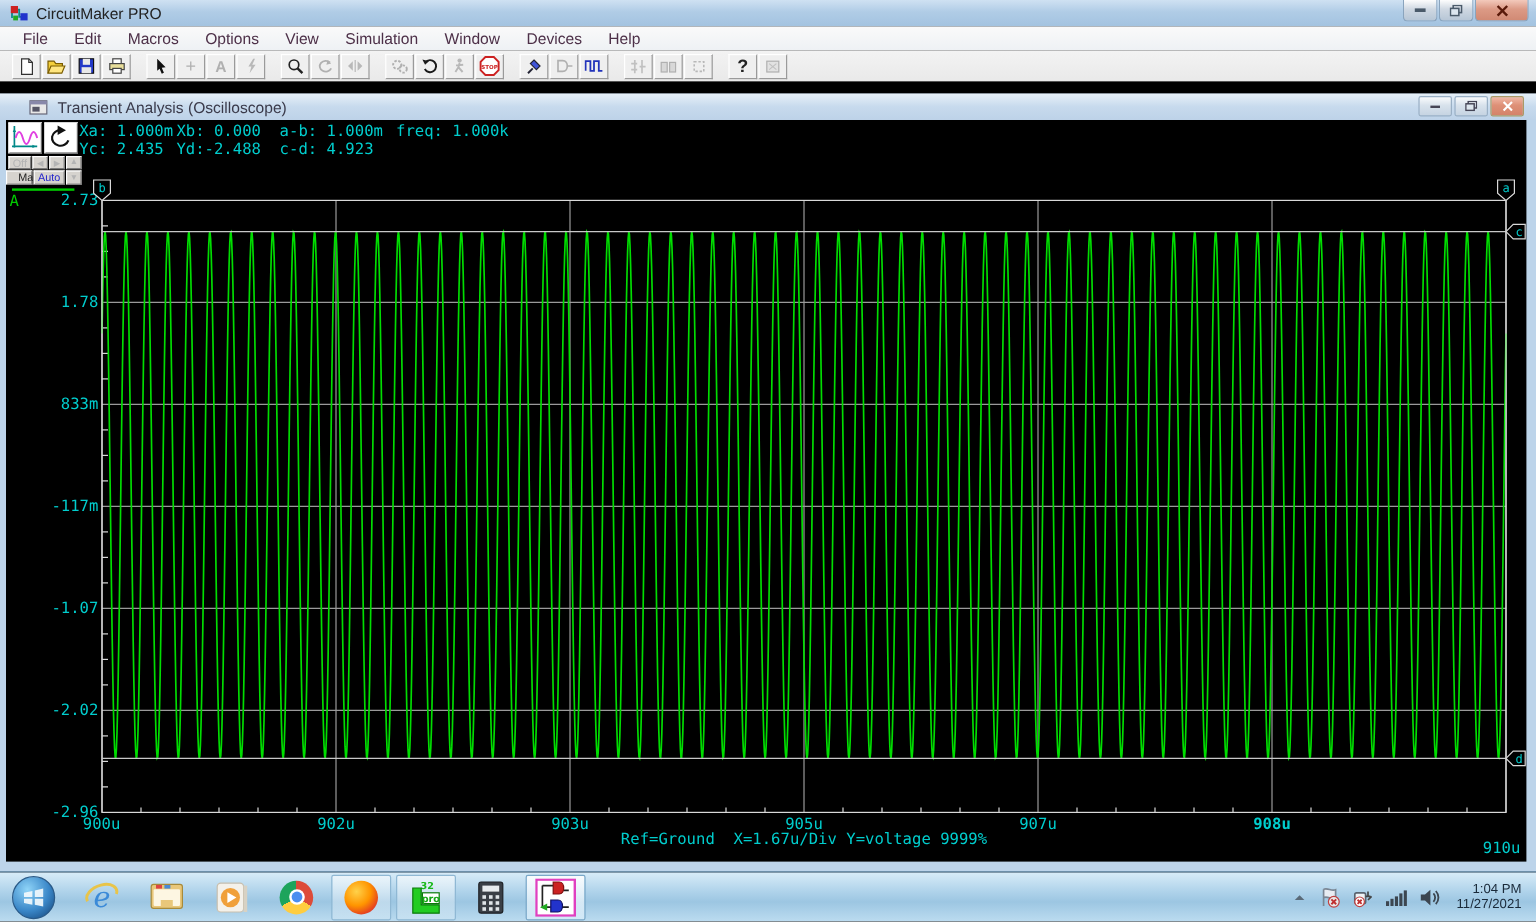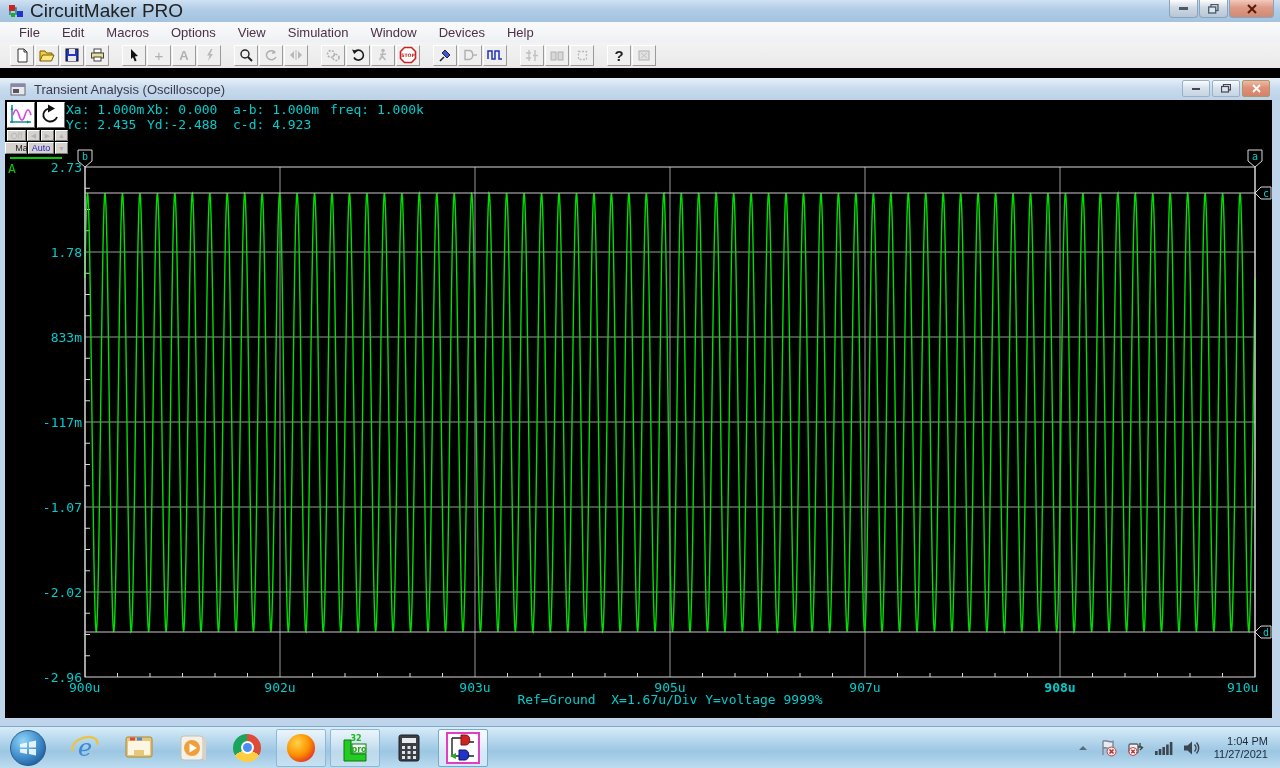--- a/index.html
+++ b/index.html
@@ -3,21 +3,21 @@
 <meta charset="utf-8">
 <style>
   * { margin:0; padding:0; box-sizing:border-box; }
   html,body { width:1280px; height:768px; overflow:hidden; font-family:"Liberation Sans",sans-serif; }
   #screen { position:relative; width:1280px; height:768px; background:#000; }
 
   
   #titlebar { position:absolute; left:0; top:0; width:1280px; height:22px;
     background:linear-gradient(#cfe1f2,#b0cce6 45%,#a3c3e0); display:flex; align-items:center; }
   #app-icon { width:16px; height:14px; margin:0 6px 0 8px; }
-  #title-text { font-size:19px; color:#222; }
+  #title-text { font-size:13px; color:#222; }
   #win-controls { position:absolute; right:6px; top:0; display:flex; }
   .wbtn { width:29px; height:18px; border:1px solid #8aa4bd; border-top:none;
     background:linear-gradient(#fdfdfd,#cfd8e2 45%,#b7c6d6); border-radius:0 0 4px 4px;
     display:flex; align-items:center; justify-content:center; font-size:11px; color:#333; margin-left:1px; }
   .wbtn.close { width:45px; background:linear-gradient(#f3c9bb,#dc9a86 45%,#d18a74); color:#6b2b1a; }
   .glyph-line { width:9px; height:3px; background:#4a5a6a; }
 
   #menubar { position:absolute; left:0; top:22px; width:1280px; height:20px;
     background:linear-gradient(#fafafa,#eef1f4); display:flex; align-items:center; padding-left:8px; }
   .menu-item { font-size:13px; color:#4d3048; padding:2px 11px; cursor:default; }
@@ -29,21 +29,21 @@
     border:1px solid; border-color:#ffffff #9a9a9a #9a9a9a #ffffff;
     display:flex; align-items:center; justify-content:center; font-size:12px; }
   .tbtn .gray { color:#b0b0b0; }
   .tbtn .blk { color:#222; font-weight:bold; }
 
   
   #mdi { position:absolute; left:0; top:68px; width:1280px; height:658px; background:#000; }
   #scope-win { position:absolute; left:0; top:10px; width:1280px; height:648px;
     background:#bdd4ea; }
   #scope-titlebar { position:absolute; left:0; top:0; width:1280px; height:22px;
-    background:linear-gradient(#e7f0f8,#c7daed 50%,#bdd2e8); display:flex; align-items:center; }
+    background:linear-gradient(#e7f0f8,#c7daed 50%,#bdd2e8); display:flex; align-items:center;padding-left:14px; }
   #scope-title { font-size:13px; color:#3a3a4a; }
   #scope-controls { position:absolute; right:10px; top:2px; display:flex; }
   .swbtn { width:28px; height:17px; border:1px solid #9ab0c5;
     background:linear-gradient(#fbfcfd,#d8e2ec 45%,#c6d4e2); border-radius:2px;
     display:flex; align-items:center; justify-content:center; margin-left:2px; font-size:10px; color:#445; }
   .swbtn.close { background:linear-gradient(#f0b8a6,#de9077 45%,#d4836a); border-color:#a96; color:#fff; font-weight:bold; }
 
   #scope-body { position:absolute; left:5px; top:22px; width:1267px; height:618px; background:#000; }
 
   
@@ -419,21 +419,21 @@
             <text x="1261" y="536" text-anchor="middle" font-size="10" fill="#00cdcd" font-family="DejaVu Sans Mono,monospace">d</text>
           </g>
         </svg>
 
         <div class="xlabel" style="left:64px;top:580px;">900u</div>
         <div class="xlabel" style="left:255px;top:580px;width:40px;text-align:center;">902u</div>
         <div class="xlabel" style="left:450px;top:580px;width:40px;text-align:center;">903u</div>
         <div class="xlabel" style="left:645px;top:580px;width:40px;text-align:center;">905u</div>
         <div class="xlabel" style="left:840px;top:580px;width:40px;text-align:center;">907u</div>
         <div class="xlabel" style="left:1035px;top:580px;width:40px;text-align:center;font-weight:bold;">908u</div>
-        <div class="xlabel" style="left:1222px;top:580px;width:40px;">910u</div>
+        <div class="xlabel" style="left:1222px;top:600px;width:40px;text-align:right;">910u</div>
 
         <div id="status-line">Ref=Ground  X=1.67u/Div Y=voltage 9999%</div>
       </div>
     </div>
   </div>
 
   <div id="taskbar">
     <div id="start-orb">
       <svg width="18" height="16" viewBox="0 0 18 16">
         <path d="M1,4 L8,2.4 V7.5 H1 Z M10,2 L17,0.5 V7.5 H10 Z M1,9 H8 V14 L1,12.4 Z M10,9 H17 V15.5 L10,14 Z" fill="#f2f8fc" opacity="0.92"></path>

